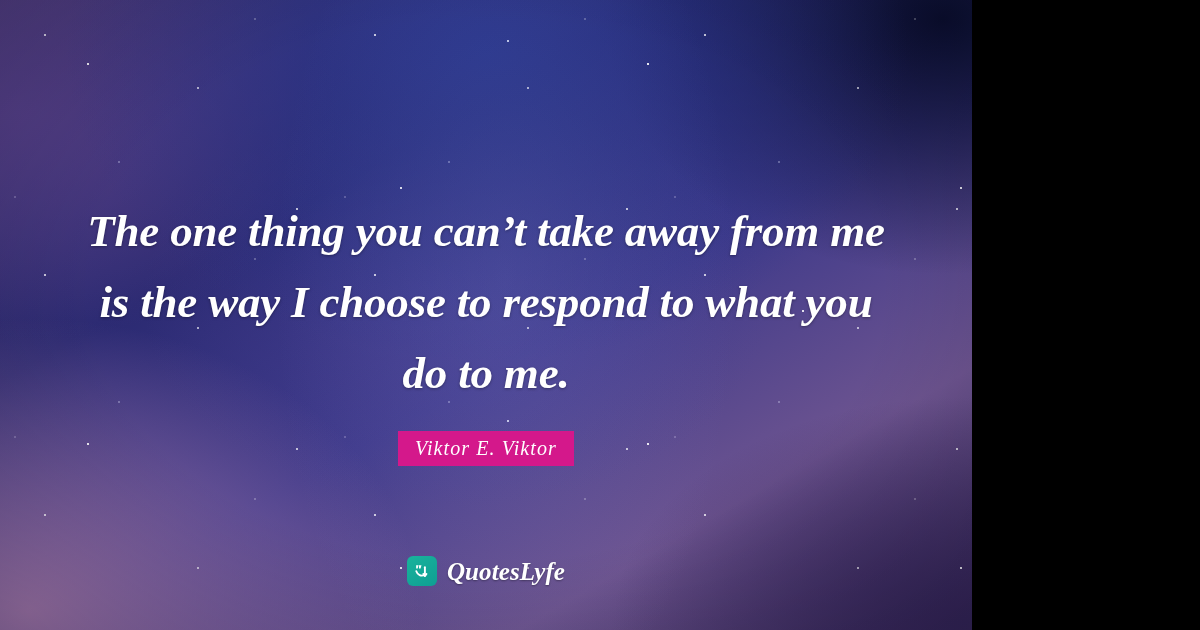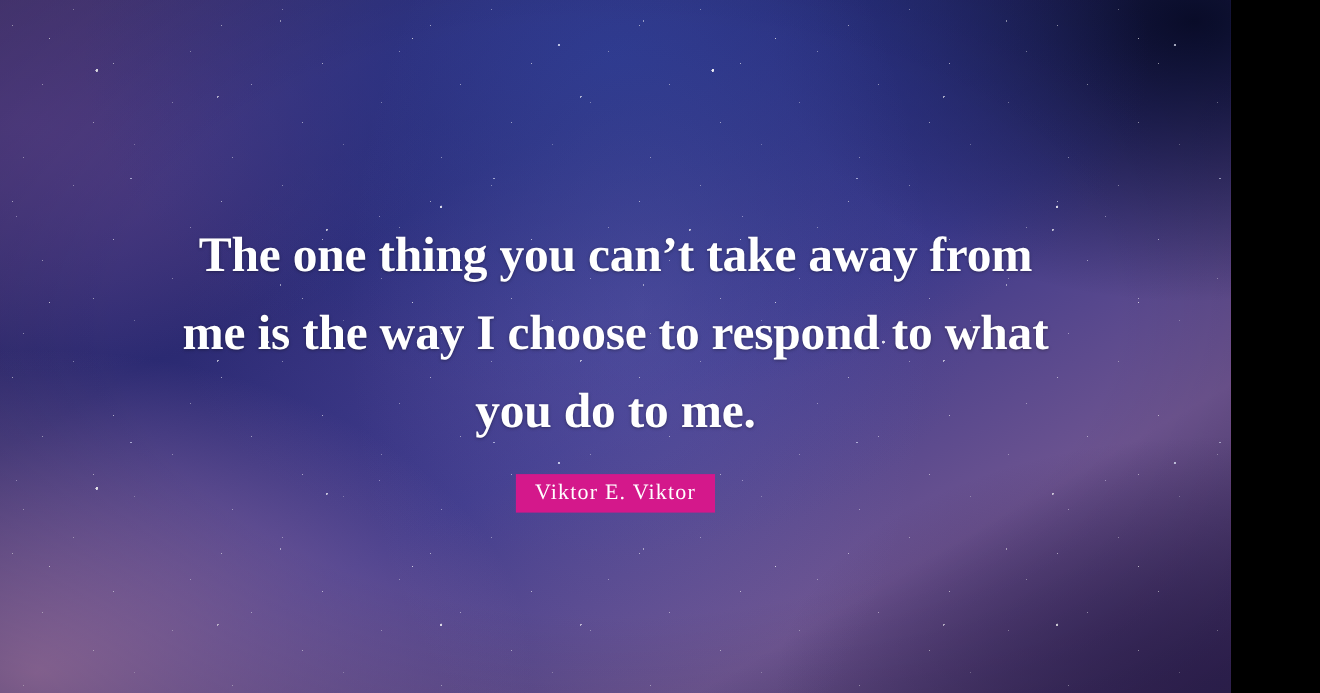--- a/index.html
+++ b/index.html
@@ -3,26 +3,27 @@
 <meta charset="utf-8">
 <style>
   html, body {
     margin: 0;
     padding: 0;
     background: #000;
   }
 
   #card {
     position: relative;
-    width: 1119px;
+    width: 972px;
     height: 630px;
     overflow: hidden;
     font-family: "Liberation Serif", "DejaVu Serif", serif;
     
     background-color: #ec4899;
+    font-style: italic;
   }
 
   
   .bg-layer {
     position: absolute;
     inset: 0;
     pointer-events: none;
   }
 
   #bg-base {
@@ -172,15 +173,32 @@
   <div class="bg-layer" id="bg-stars-mid"></div>
   <div class="bg-layer" id="bg-stars-bright"></div>
   <div class="bg-layer" id="bg-vignette"></div>
 
   <div id="content">
 
     <blockquote id="quote-text">The one thing you can’t take away from me is the way I choose to respond to what you do to me.</blockquote>
 
     <div id="author-badge">Viktor E. Viktor</div>
 
+    <div id="brand">
+      <span id="brand-icon">
+        <svg width="20" height="20" viewBox="0 0 20 20" aria-hidden="true">
+
+          <g fill="#ffffff">
+            <path d="M4.1 4.3h2.5l-0.95 3.3H4.1z"></path>
+            <path d="M7.0 4.3h2.5l-0.95 3.3H7.0z"></path>
+          </g>
+
+          <path d="M4.3 10.2 C5.6 14.0, 9.2 15.6, 12.6 13.9" stroke="#ffffff" stroke-width="1.9" fill="none" stroke-linecap="round"></path>
+
+          <path d="M12.9 6.2 L12.9 14.6" stroke="#ffffff" stroke-width="1.9" fill="none" stroke-linecap="round"></path>
+          <path d="M11.3 12.9 L12.9 15.1 L14.5 12.9" stroke="#ffffff" stroke-width="1.8" fill="none" stroke-linecap="round" stroke-linejoin="round"></path>
+        </svg>
+      </span>
+      <span id="brand-name">QuotesLyfe</span>
+    </div>
 
   </div>
 </div>
 
 </body></html>

